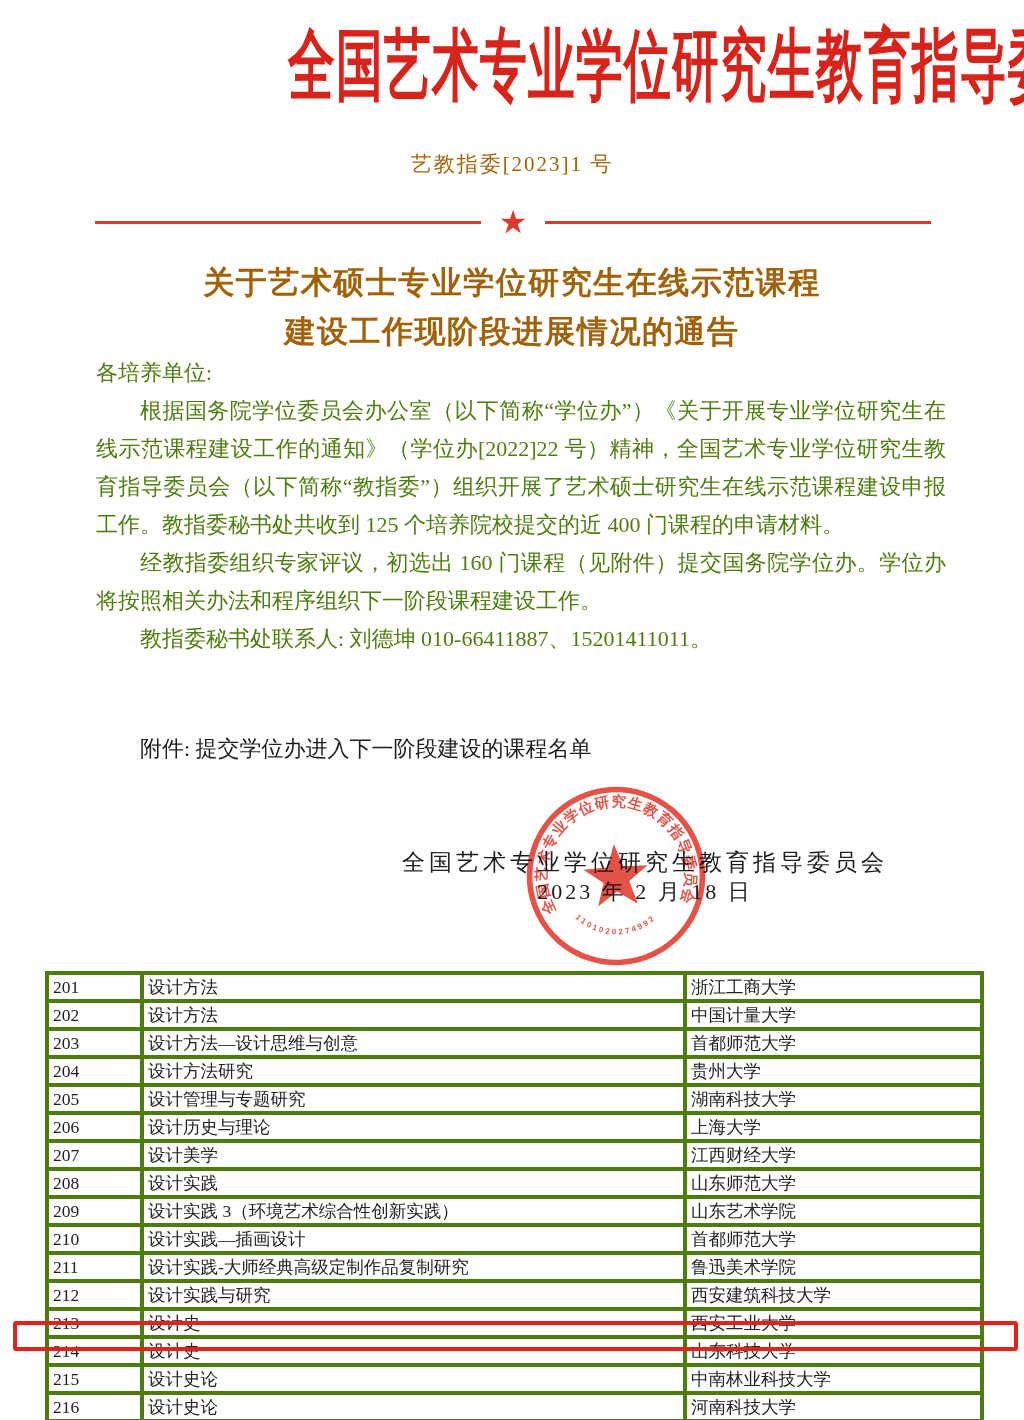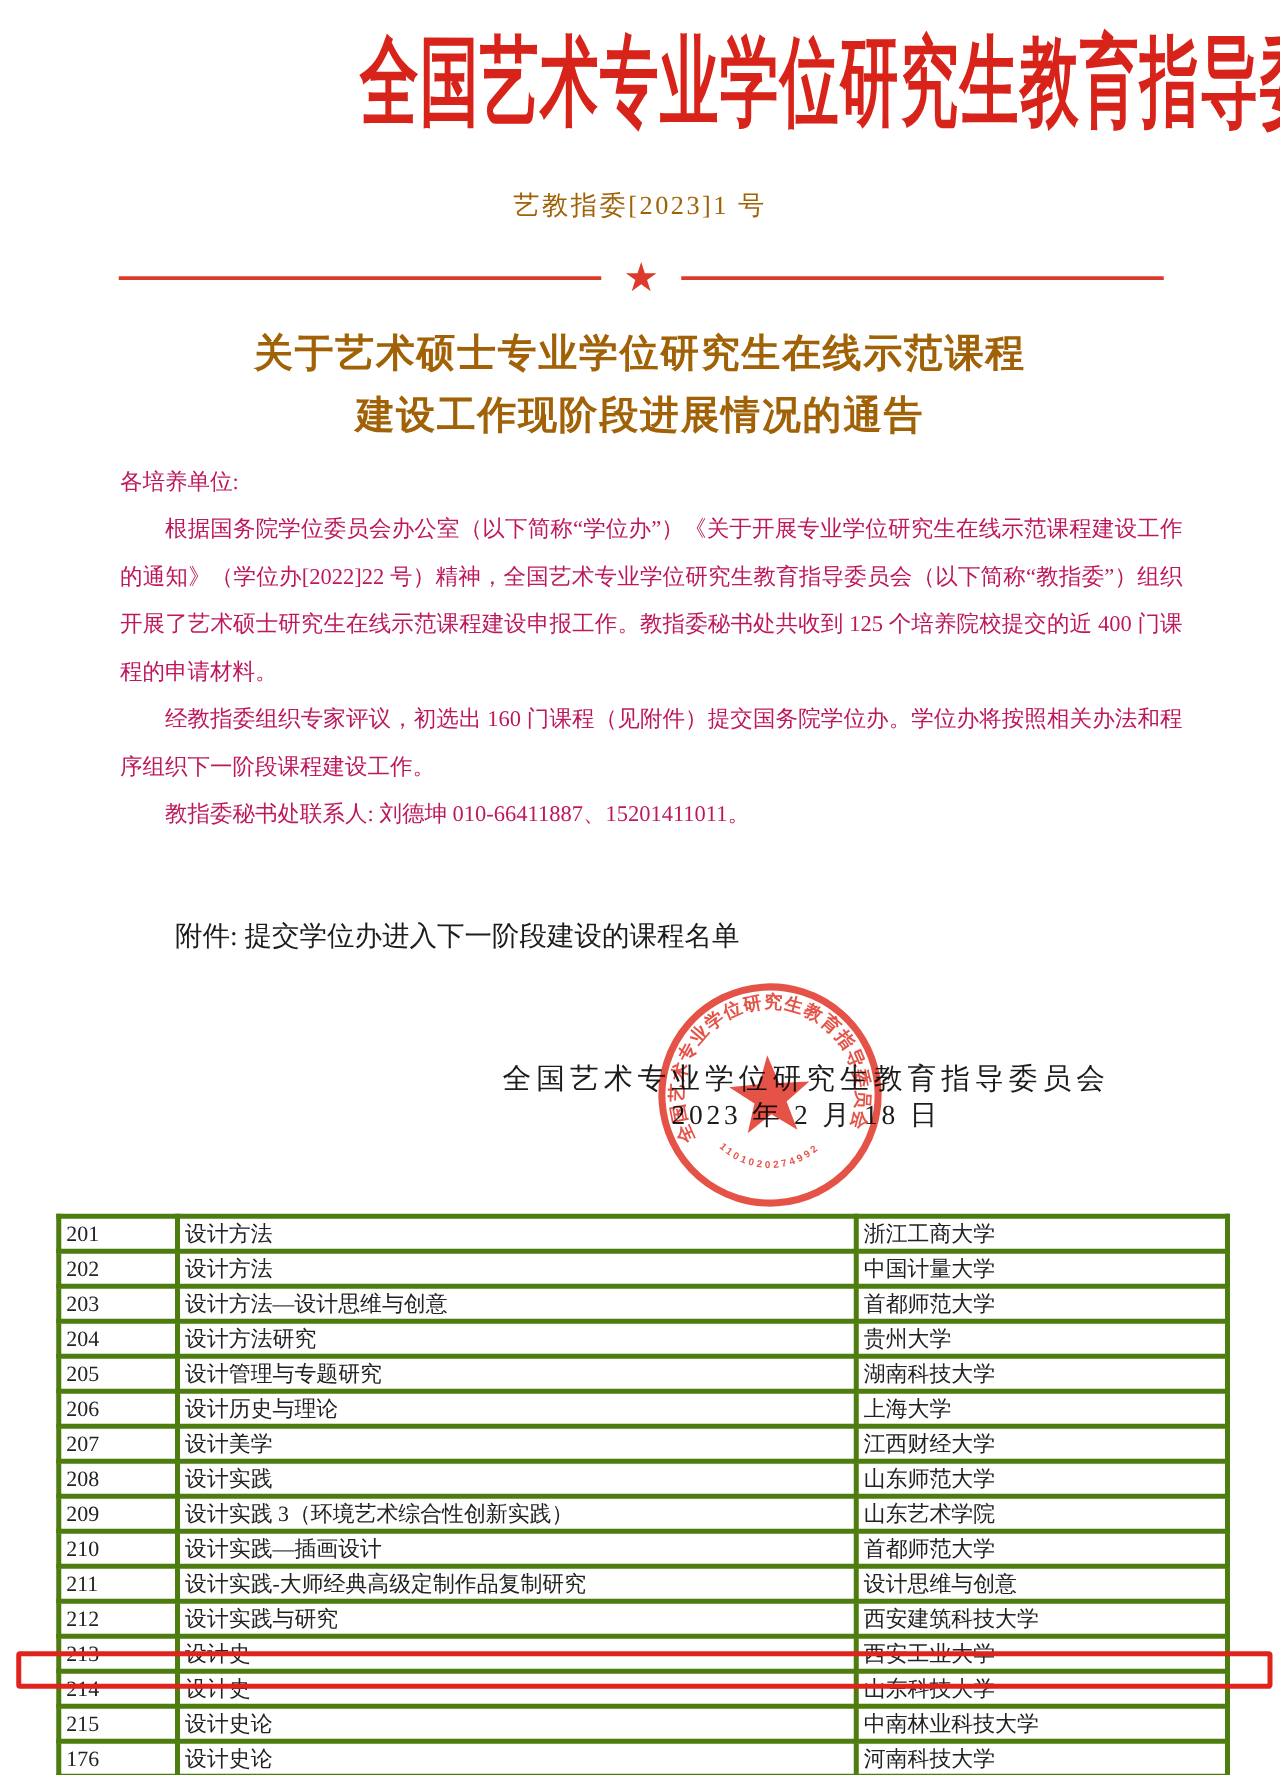--- a/index.html
+++ b/index.html
@@ -29,22 +29,22 @@
   .rule .seg { flex:1; height:3px; background:#dd3a2e; }
   .rule .star { color:#dd3a2e; font-size:32px; line-height:32px; margin:0 18px; }
   
   .notice-title {
     position:absolute; top:258px; left:0; width:100%;
     text-align:center; font-size:31px; font-weight:bold;
     line-height:49px; letter-spacing:1.5px; color:#a16207;
   }
   
   .body-block {
-    position:absolute; top:366px; left:96px; width:850px;
-    font-size:18px; line-height:38px; text-align:justify; color:#be185d;
+    position:absolute; top:354px; left:96px; width:850px;
+    font-size:22px; line-height:38px; text-align:justify; color:#4d7c0f;
   }
   .body-block p { text-indent:2em; margin:0; }
   .salutation { text-indent:0; }
   .attachment {
     position:absolute; top:730px; left:96px; width:850px;
     font-size:22px; line-height:38px; text-indent:2em;
   }
   
   .signature {
     position:absolute; top:850px; left:395px; width:500px; text-align:center;
@@ -184,21 +184,21 @@
 
     <tr>
       <td>210</td>
       <td>设计实践—插画设计</td>
       <td>首都师范大学</td>
     </tr>
 
     <tr>
       <td>211</td>
       <td>设计实践-大师经典高级定制作品复制研究</td>
-      <td>设计思维与创意</td>
+      <td>鲁迅美术学院</td>
     </tr>
 
     <tr>
       <td>212</td>
       <td>设计实践与研究</td>
       <td>西安建筑科技大学</td>
     </tr>
 
     <tr>
       <td>213</td>
@@ -212,21 +212,21 @@
       <td>山东科技大学</td>
     </tr>
 
     <tr>
       <td>215</td>
       <td>设计史论</td>
       <td>中南林业科技大学</td>
     </tr>
 
     <tr>
-      <td>176</td>
+      <td>216</td>
       <td>设计史论</td>
       <td>河南科技大学</td>
     </tr>
 
     <tr>
       <td>217</td>
       <td>设计文化</td>
       <td>扬州大学</td>
     </tr>
   </tbody>

